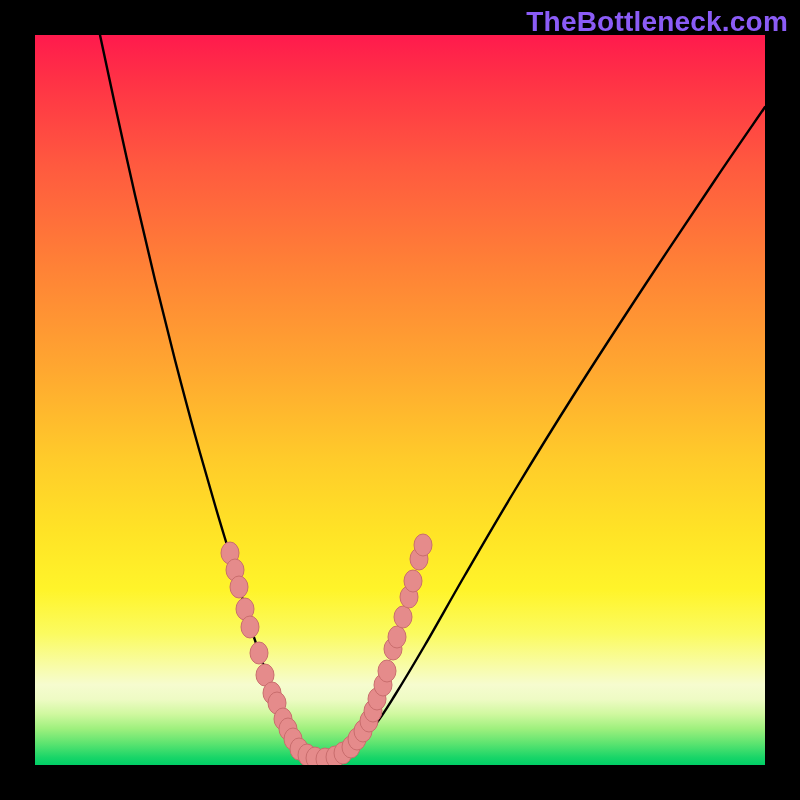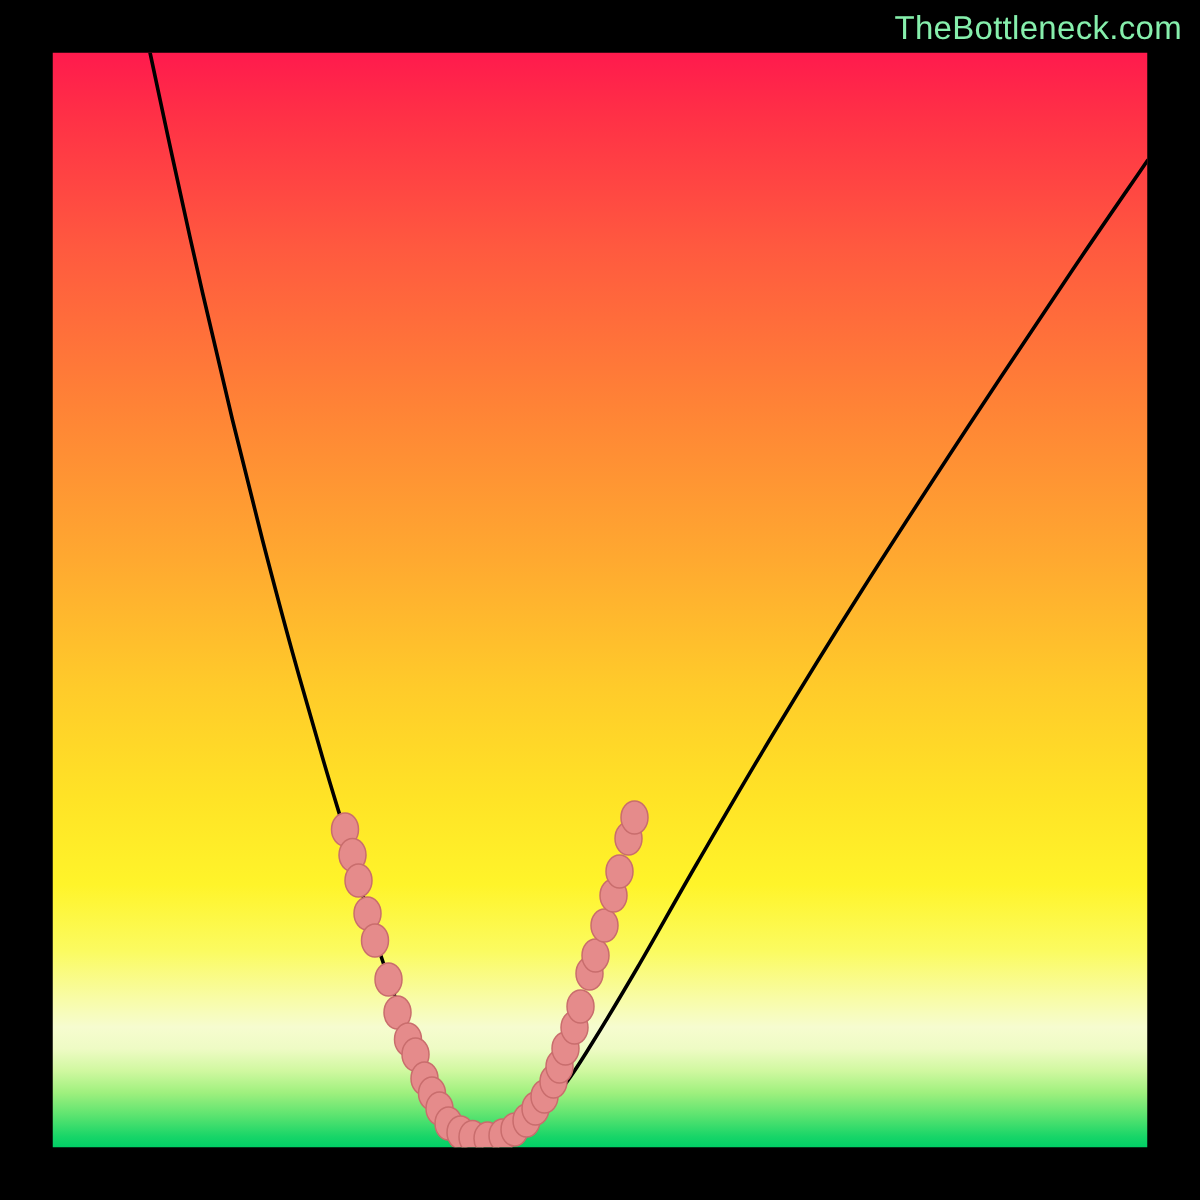--- a/index.html
+++ b/index.html
@@ -44,23 +44,23 @@
       #d0f8a0 93%,
       #9ff07e 95%,
       #5ee470 97%,
       #18d568 99%,
       #00cf66 100%);
   }
   .watermark {
     position: absolute;
     top: 6px;
     right: 12px;
-    color: #86efac;
-    font-size: 22px;
-    font-weight: 400;
+    color: #8b5cf6;
+    font-size: 28px;
+    font-weight: 700;
     letter-spacing: 0.2px;
     user-select: none;
   }
   svg.curve {
     position: absolute;
     left: 0; top: 0;
     width: 730px; height: 730px;
   }
 </style>
 </head>

